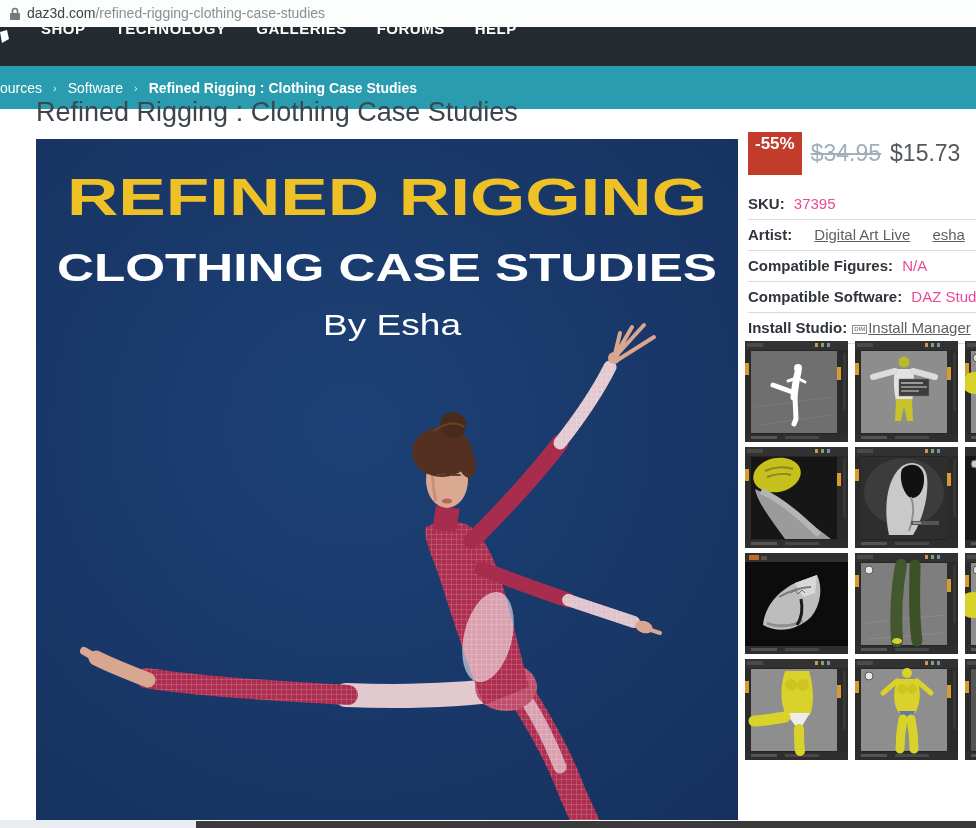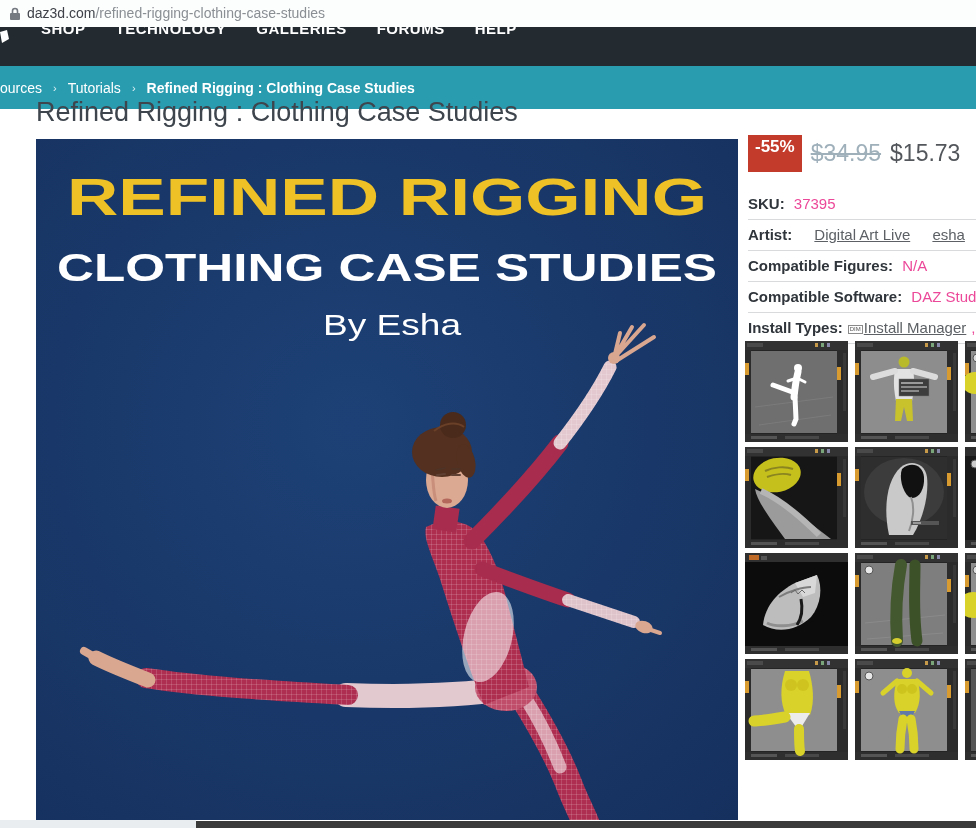--- a/index.html
+++ b/index.html
@@ -27,21 +27,21 @@
 
   
   #page-title { position:absolute; left:36px; top:97px; font-size:27px; font-weight:400; color:#3e454d; white-space:nowrap; }
 
   
   #hero { position:absolute; left:36px; top:139px; width:702px; height:681px; background:#fdba74; overflow:hidden; }
 
   
   #info { position:absolute; left:748px; top:139px; width:320px; }
   .price-row { display:flex; align-items:center; gap:9px; height:28px; }
-  .discount-badge { background:#c23b2b; color:#fff; font-size:17px; font-weight:700; padding:2px 7px 15px; }
+  .discount-badge { background:#c23b2b; color:#fff; font-size:17px; font-weight:700; padding:2px 7px 21px; }
   .old-price { font-size:23px; color:#9fb0bb; text-decoration:line-through; }
   .price { font-size:23px; color:#53575c; }
   #specs { margin-top:22px; font-size:15px; }
   .spec-row { padding:6px 0 7px; border-bottom:1px solid #d9dadb; white-space:nowrap; }
   .spec-label { font-weight:700; color:#2f353b;margin-top:35px; }
   .spec-value { color:#ec4899; margin-left:5px; }
   .spec-link  { color:#5d6165; text-decoration:underline; margin-left:18px; cursor:pointer; }
   .dim-icon { display:inline-block; font-size:6px; line-height:7px; border:1px solid #8a8a8a; color:#555;
               padding:0 1px; vertical-align:2px; margin-left:5px; letter-spacing:0; }
   .dim-icon + .spec-link { margin-left:1px; }
@@ -80,21 +80,21 @@
     <span>TECHNOLOGY</span>
     <span>GALLERIES</span>
     <span>FORUMS</span>
     <span>HELP</span>
   </div>
 </div>
 
 <div id="breadcrumb">
   <span>ources</span>
   <span class="sep">›</span>
-  <span>Tutorials</span>
+  <span>Software</span>
   <span class="sep">›</span>
   <span class="current">Refined Rigging : Clothing Case Studies</span>
 </div>
 
 <h1 id="page-title">Refined Rigging : Clothing Case Studies</h1>
 
 <div id="hero">
   <svg width="702" height="681" viewBox="0 0 702 681">
     <defs>
       <radialGradient id="bgGrad" cx="45%" cy="42%" r="85%">
@@ -179,21 +179,21 @@
     </div>
     <div class="spec-row">
       <span class="spec-label">Compatible Figures:</span>
       <span class="spec-value">N/A</span>
     </div>
     <div class="spec-row">
       <span class="spec-label">Compatible Software:</span>
       <span class="spec-value">DAZ Studio</span>
     </div>
     <div class="spec-row">
-      <span class="spec-label">Install Types:</span><span class="dim-icon">DIM</span><span class="spec-link">Install Manager</span><span class="spec-value">,</span>
+      <span class="spec-label">Install Studio:</span><span class="dim-icon">DIM</span><span class="spec-link">Install Manager</span><span class="spec-value">,</span>
     </div>
   </div>
 </div>
 
 <div id="thumbs">
     <div class="thumb">
       <svg width="103" height="101" viewBox="0 0 103 101">
         <rect width="103" height="101" fill="#242424"></rect>
         <rect width="103" height="9" fill="#323232"></rect>
         <rect x="2" y="2" width="16" height="4" fill="#4a4a4a"></rect>

